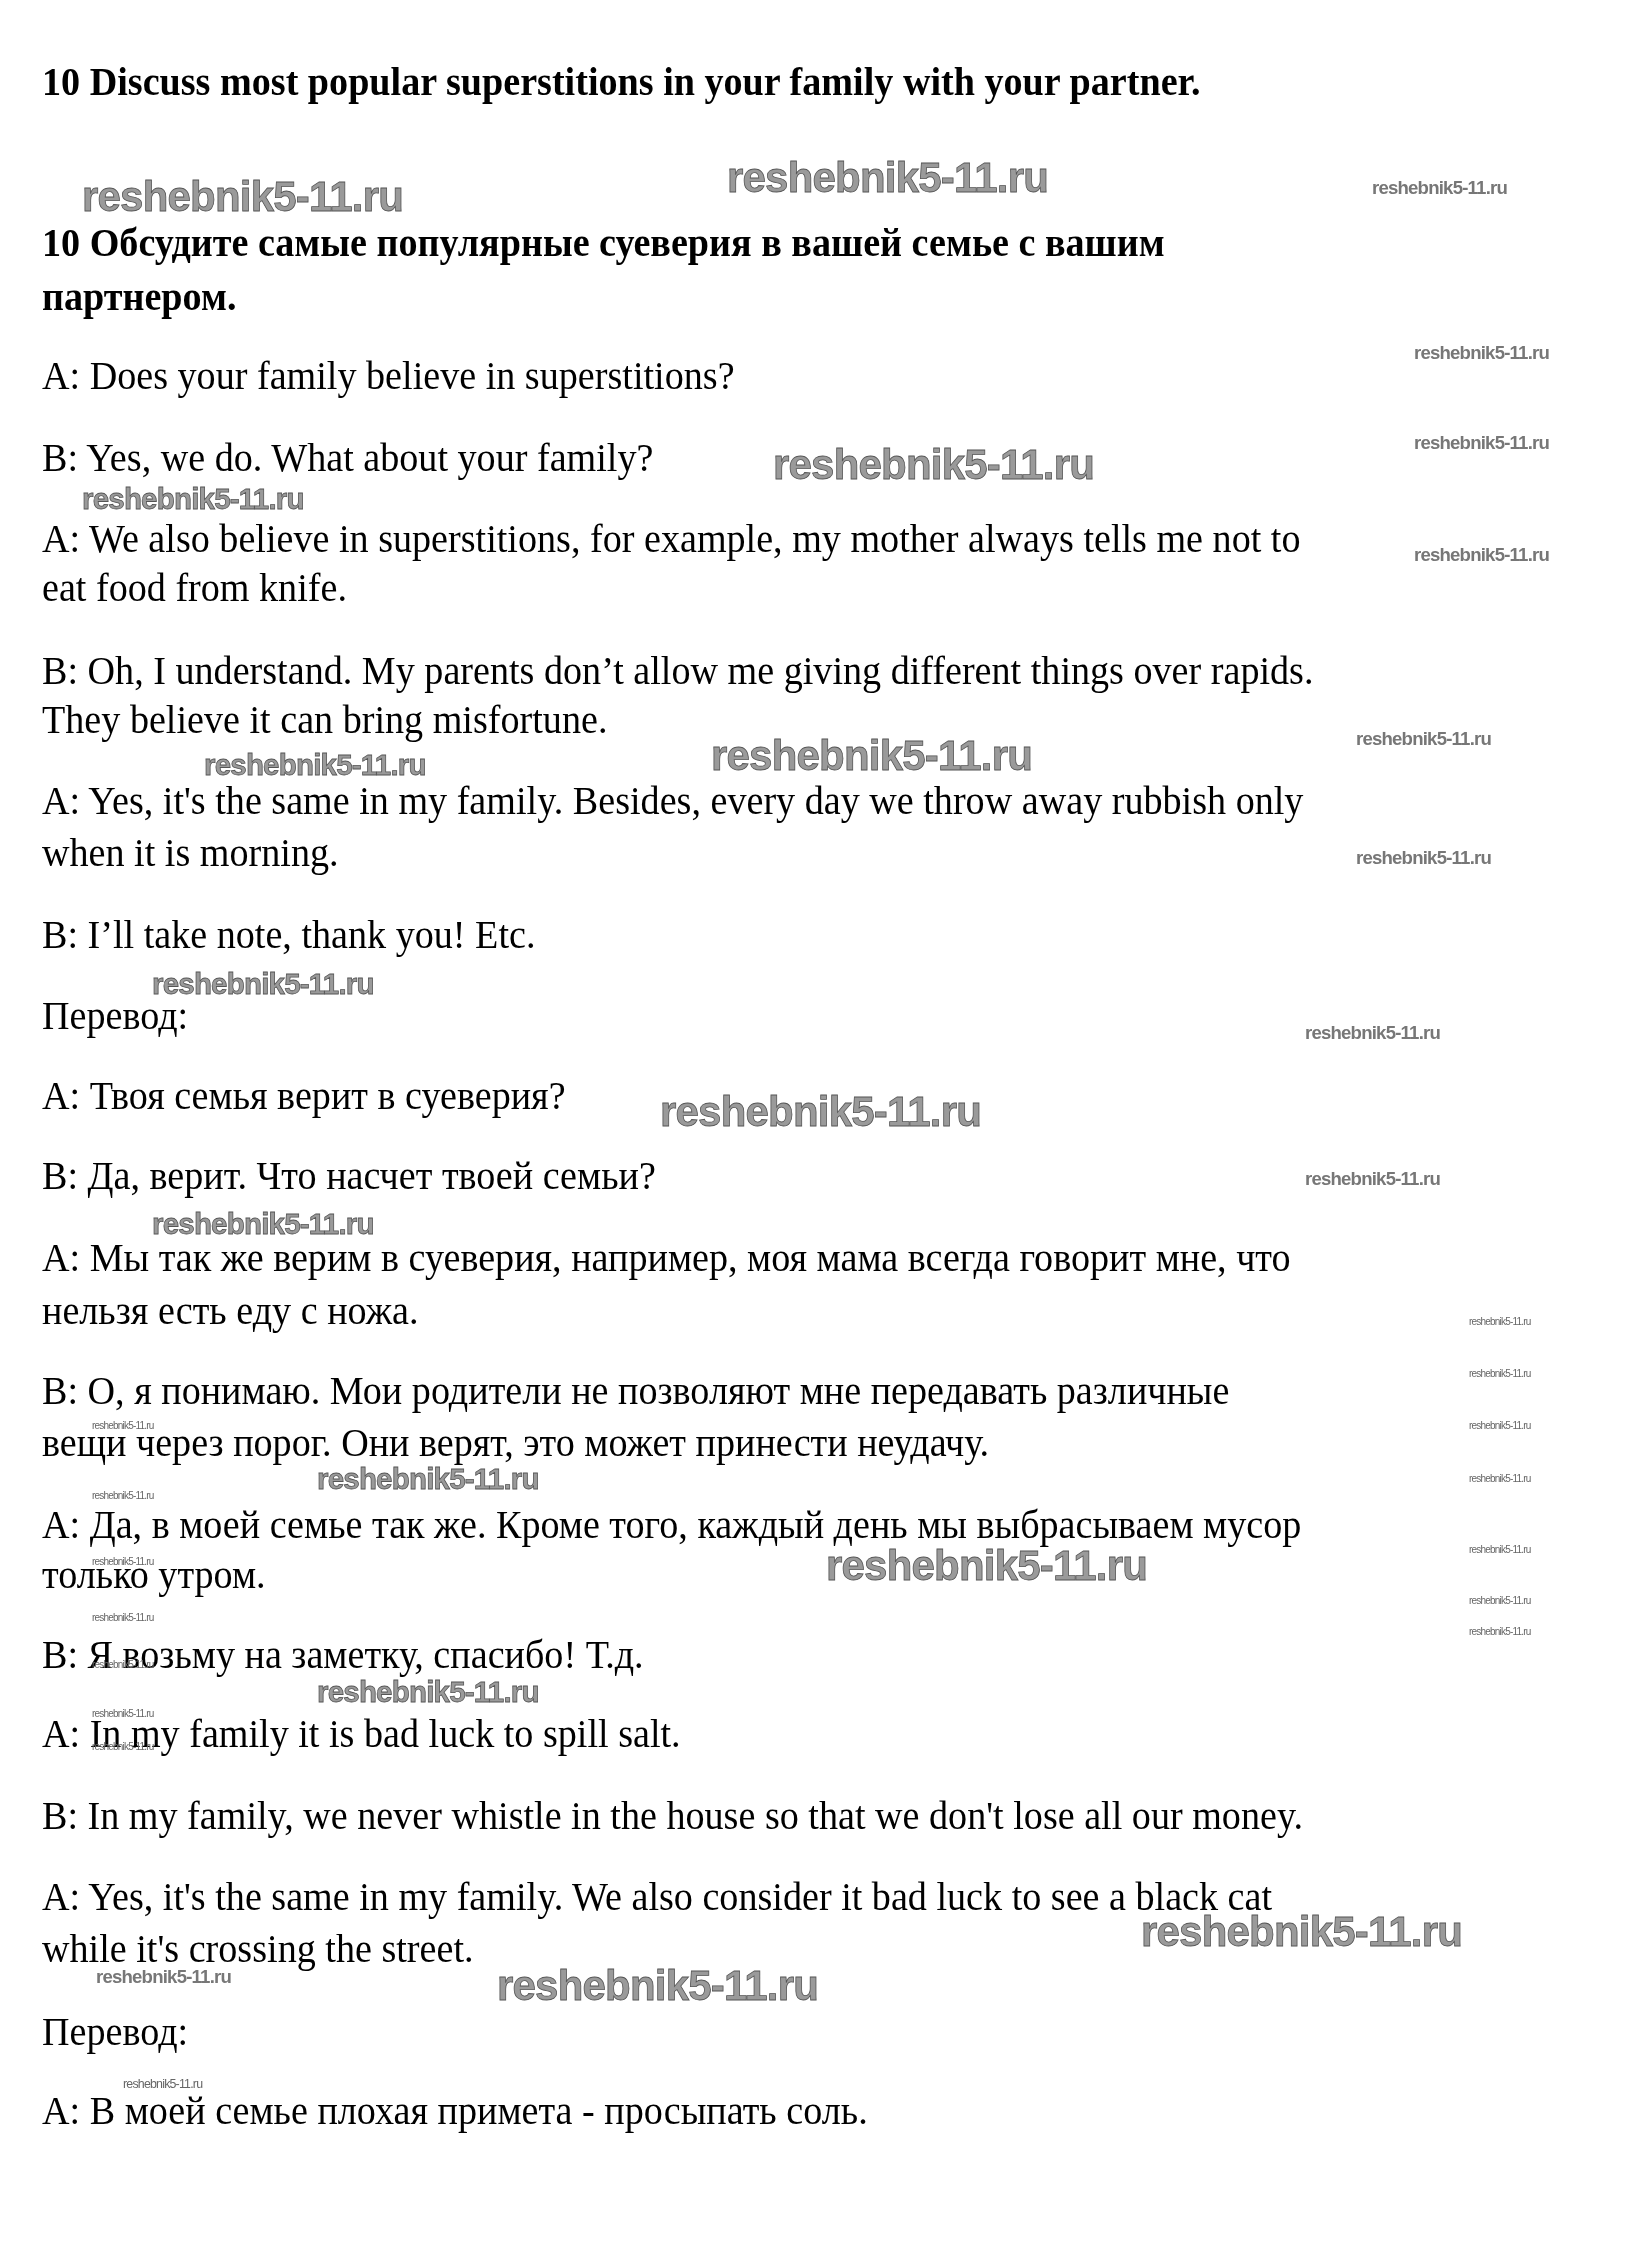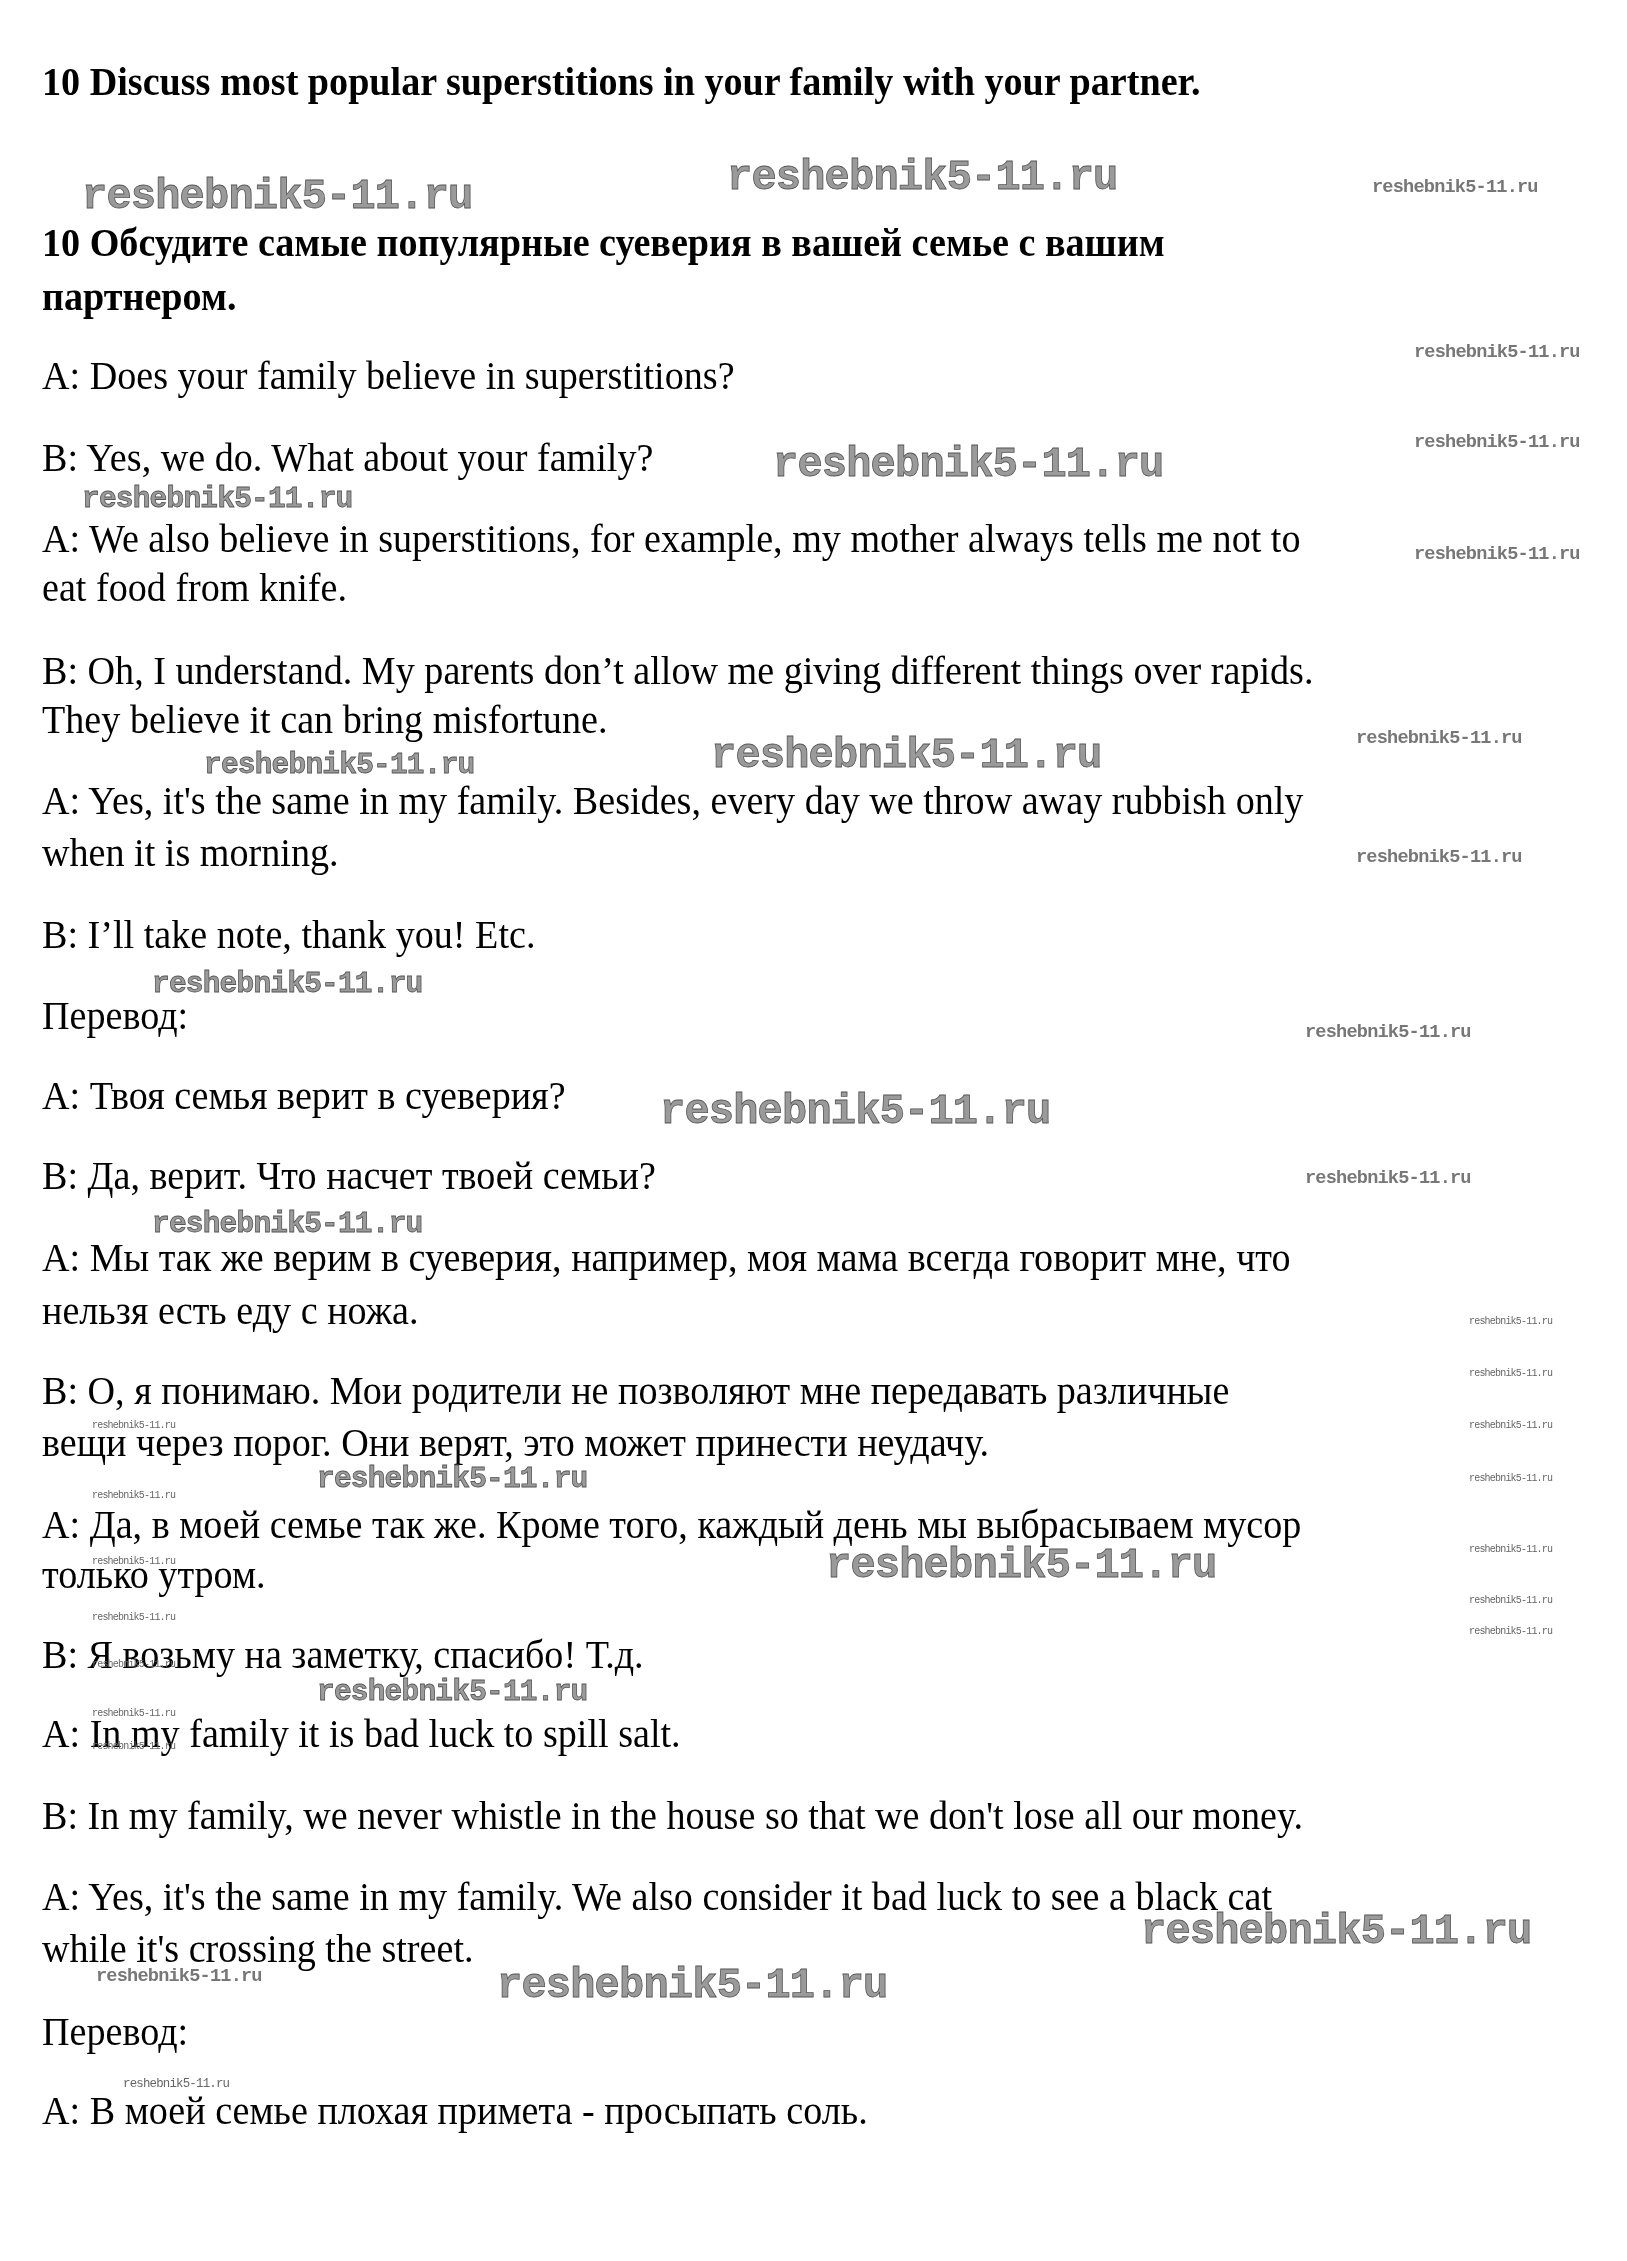--- a/index.html
+++ b/index.html
@@ -1,19 +1,19 @@
 <!DOCTYPE html>
 <html style="font-size:12.4px"><head>
 <meta charset="utf-8">
 <style>
   html,body{margin:0;padding:0;background:#fff;}
   body{width:1627px;height:2261px;position:relative;overflow:hidden;font-family:"Liberation Serif","DejaVu Serif",serif;color:#000;}
   .line{position:absolute;left:42px;white-space:nowrap;font-size:41px;line-height:1;transform:scaleX(0.93);transform-origin:left center;}
   .title{font-weight:bold;font-size:41px;}
-  .wm{position:absolute;white-space:nowrap;font-family:Liberation Mono, monospace;font-weight:bold;color:#9a9a9a;-webkit-text-stroke:0.8px #555;letter-spacing:-0.8px;}
+  .wm{position:absolute;white-space:nowrap;font-family:Liberation Sans, sans-serif;font-weight:bold;color:#9a9a9a;-webkit-text-stroke:0.8px #555;letter-spacing:-0.8px;}
   .wm.big{font-size:42px;}
   .wm.mid{font-size:29.5px;}
   .wm.sm{font-size:18.6px;color:#777;-webkit-text-stroke:0;}
   .wm.xs{font-size:10px;color:#666;-webkit-text-stroke:0;font-weight:normal;}
 </style>
 </head>
 <body>
 
 <div>
   <div class="line title" style="top:61px">10 Discuss most popular superstitions in your family with your partner.</div>

